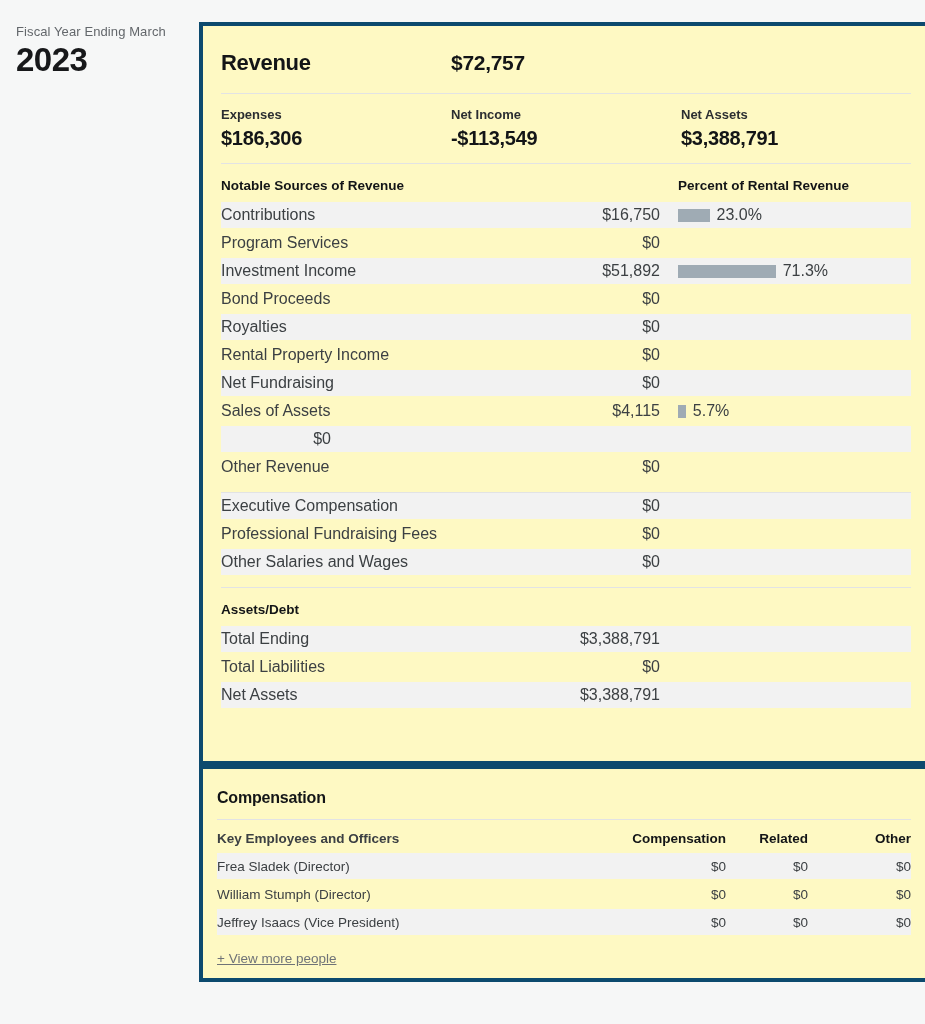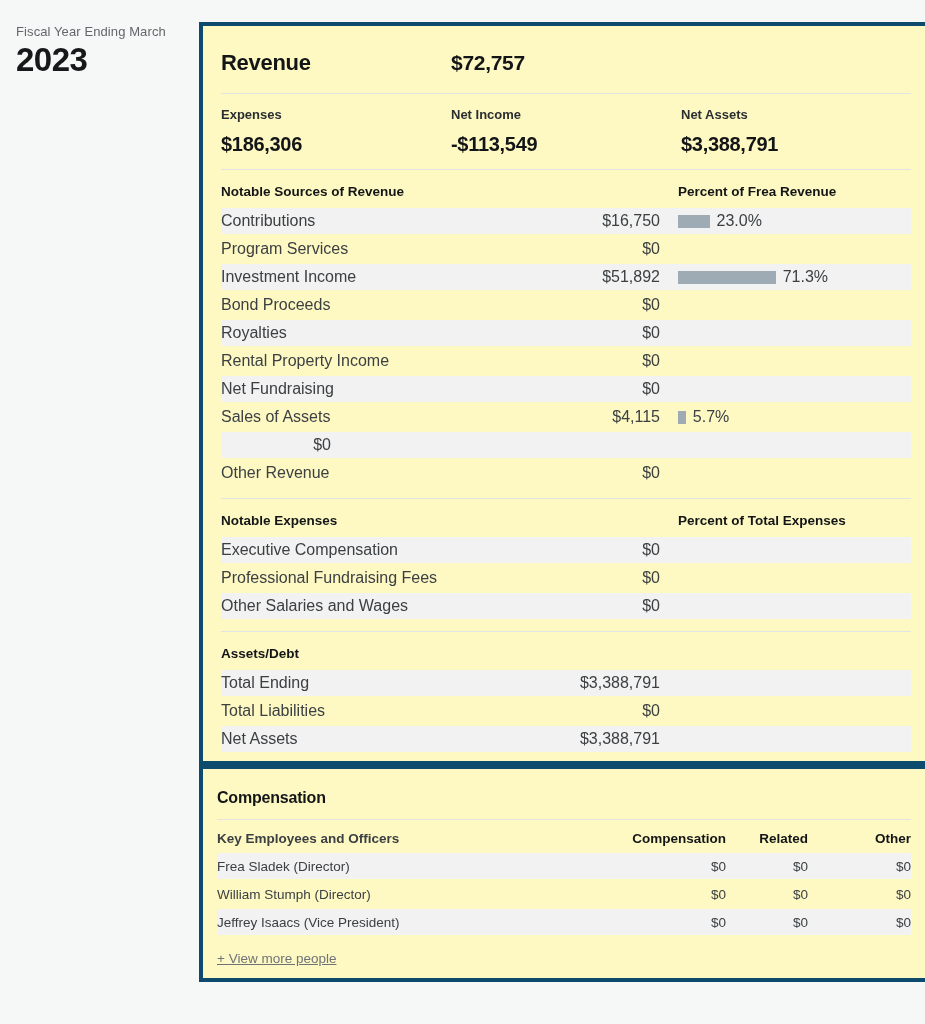--- a/index.html
+++ b/index.html
@@ -26,21 +26,21 @@
 
   .rev-header { display:flex; align-items:baseline; height:30px; margin-bottom:13px; }
   .rev-title { font-size:22px; font-weight:700; color:#131517; letter-spacing:-0.3px; width:230px; }
   .rev-value { font-size:21px; font-weight:700; color:#131517; letter-spacing:-0.3px; }
 
   .divider { border:none; border-top:1px solid #e2e3e4; height:0; }
 
   .stats-row { display:flex; padding:13px 0 13px 0; }
   .stat { width:231px; }
   .stat-label { font-size:13px; font-weight:700; color:#2b2e31; }
-  .stat-value { font-size:20px; font-weight:700; color:#131517; letter-spacing:-0.3px; margin-top:11px; }
+  .stat-value { font-size:20px; font-weight:700; color:#131517; letter-spacing:-0.3px; margin-top:5px; }
 
   .sec-header { display:flex; margin-top:13px; margin-bottom:8px; height:17px; align-items:center; }
   .sec-header .h-label { flex:1; font-size:13.5px; font-weight:700; color:#131517; }
   .sec-header .h-spacer { width:110px; }
   .sec-header .h-pct { width:251px; padding-left:18px; font-size:13.5px; font-weight:700; color:#131517; }
 
   .table { }
   .trow { display:flex; align-items:center; height:26px; margin-bottom:2px; font-size:16px; }
   .trow:nth-child(odd) { background:#f2f2f2; }
   .tlabel { flex:1; color:#3c4043; }
@@ -95,21 +95,21 @@
         <div class="stat-label">Net Assets</div>
         <div class="stat-value">$3,388,791</div>
       </div>
     </div>
 
     <hr class="divider">
 
     <div class="sec-header">
       <div class="h-label">Notable Sources of Revenue</div>
       <div class="h-spacer"></div>
-      <div class="h-pct">Percent of Frea Revenue</div>
+      <div class="h-pct">Percent of Rental Revenue</div>
     </div>
 
     <div class="table">
       <div class="trow">
         <span class="tlabel">Contributions</span>
         <span class="tvalue">$16,750</span>
         <span class="tpct">
             <span class="bar" style="width: 31.51px; background: rgb(159, 171, 180);"></span>
             <span class="pct-label">23.0%</span>
           </span>
@@ -175,25 +175,20 @@
         <span class="tlabel">Other Revenue</span>
         <span class="tvalue">$0</span>
         <span class="tpct">
             <span class="pct-label"></span>
           </span>
       </div>
     </div>
 
     <div class="sec-block">
       <hr class="divider">
-      <div class="sec-header">
-        <div class="h-label">Notable Expenses</div>
-        <div class="h-spacer"></div>
-        <div class="h-pct">Percent of Total Expenses</div>
-      </div>
       <div class="table">
         <div class="trow">
           <span class="tlabel">Executive Compensation</span>
           <span class="tvalue">$0</span>
           <span class="tpct"></span>
         </div>
         <div class="trow">
           <span class="tlabel">Professional Fundraising Fees</span>
           <span class="tvalue">$0</span>
           <span class="tpct"></span>

